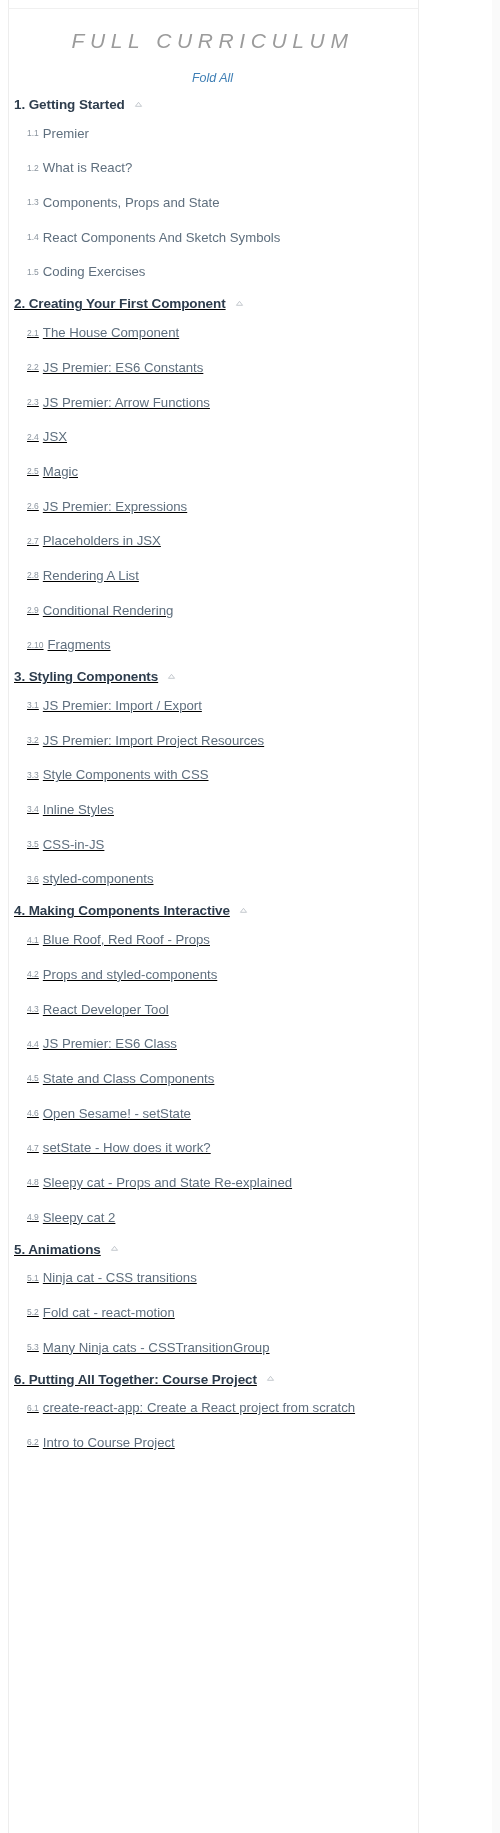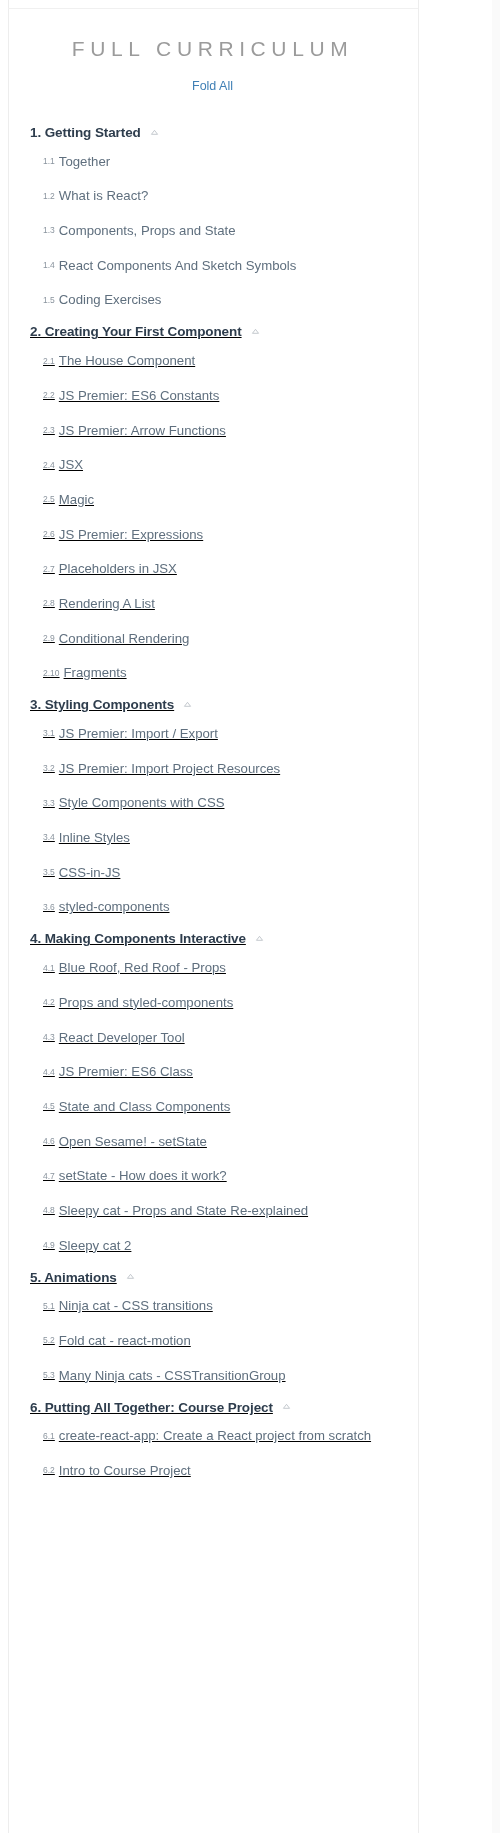--- a/index.html
+++ b/index.html
@@ -42,23 +42,24 @@
     width: 8px; background: #fafafa;
   }
 
   .curriculum {
     position: relative;
     width: 500px;
     padding: 0 0 0 0;
   }
 
   .heading-block {
-    padding-top: 34px;
+    padding-top: 26px;
     text-align: center;
     width: 425px;
+    font-style: italic;
   }
 
   .page-title {
     font-size: 21px;
     font-weight: 400;
     letter-spacing: 5.6px;
     color: #9b9b9b;
     margin: 0;
     padding: 0;
     line-height: 30px;
@@ -70,22 +71,22 @@
     display: inline-block;
     margin-top: 14px;
     font-size: 12.5px;
     color: #3f7fb5;
     text-decoration: none;
     line-height: 16px;
     cursor: pointer;
   }
 
   .sections {
-    margin-top: 28px;
-    padding-left: 30px;
+    margin-top: 8px;
+    padding-left: 14px;
   }
 
   .section { margin: 0; padding: 0; }
 
   .section-header {
     display: flex;
     align-items: center;
     gap: 9px;
     margin: 0;
     padding: 0;
@@ -165,21 +166,21 @@
           <span class="section-title">1. Getting Started</span>
           <span class="caret">
             <svg width="9" height="9" viewBox="0 0 10 10" aria-hidden="true">
               <path d="M5 2.6 L8.4 7.0 L1.6 7.0 Z" fill="none" stroke="#b6bcc2" stroke-width="0.9" stroke-linejoin="round"></path>
             </svg>
           </span>
         </div>
         <ul class="lessons">
           <li class="lesson">
             <span class="lesson-num">1.1</span>
-            <span class="lesson-title">Together</span>
+            <span class="lesson-title">Premier</span>
           </li>
           <li class="lesson">
             <span class="lesson-num">1.2</span>
             <span class="lesson-title">What is React?</span>
           </li>
           <li class="lesson">
             <span class="lesson-num">1.3</span>
             <span class="lesson-title">Components, Props and State</span>
           </li>
           <li class="lesson">

